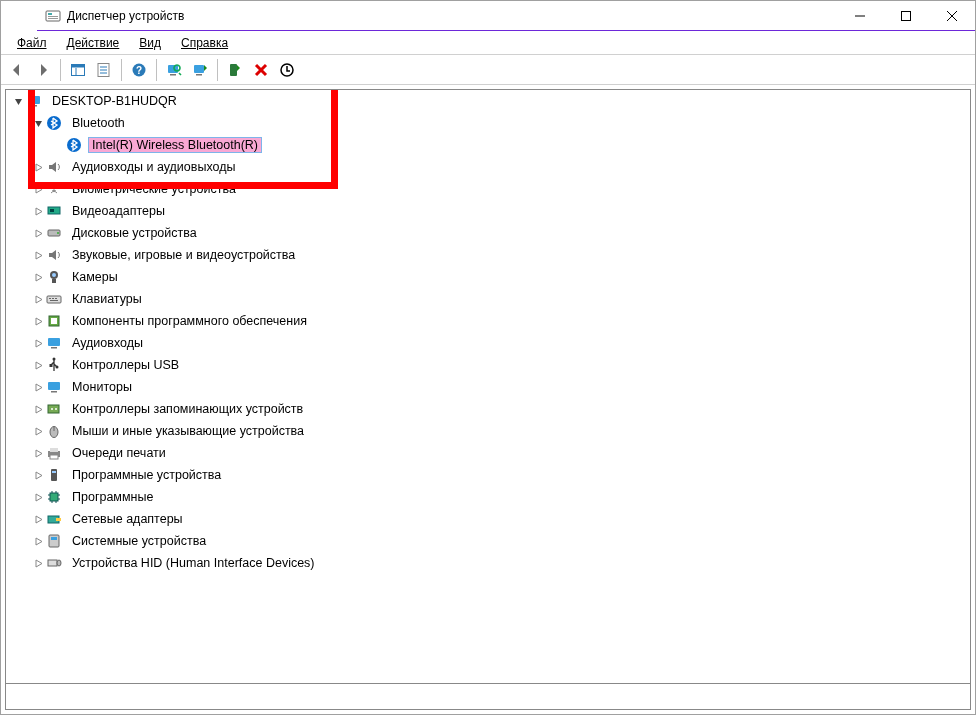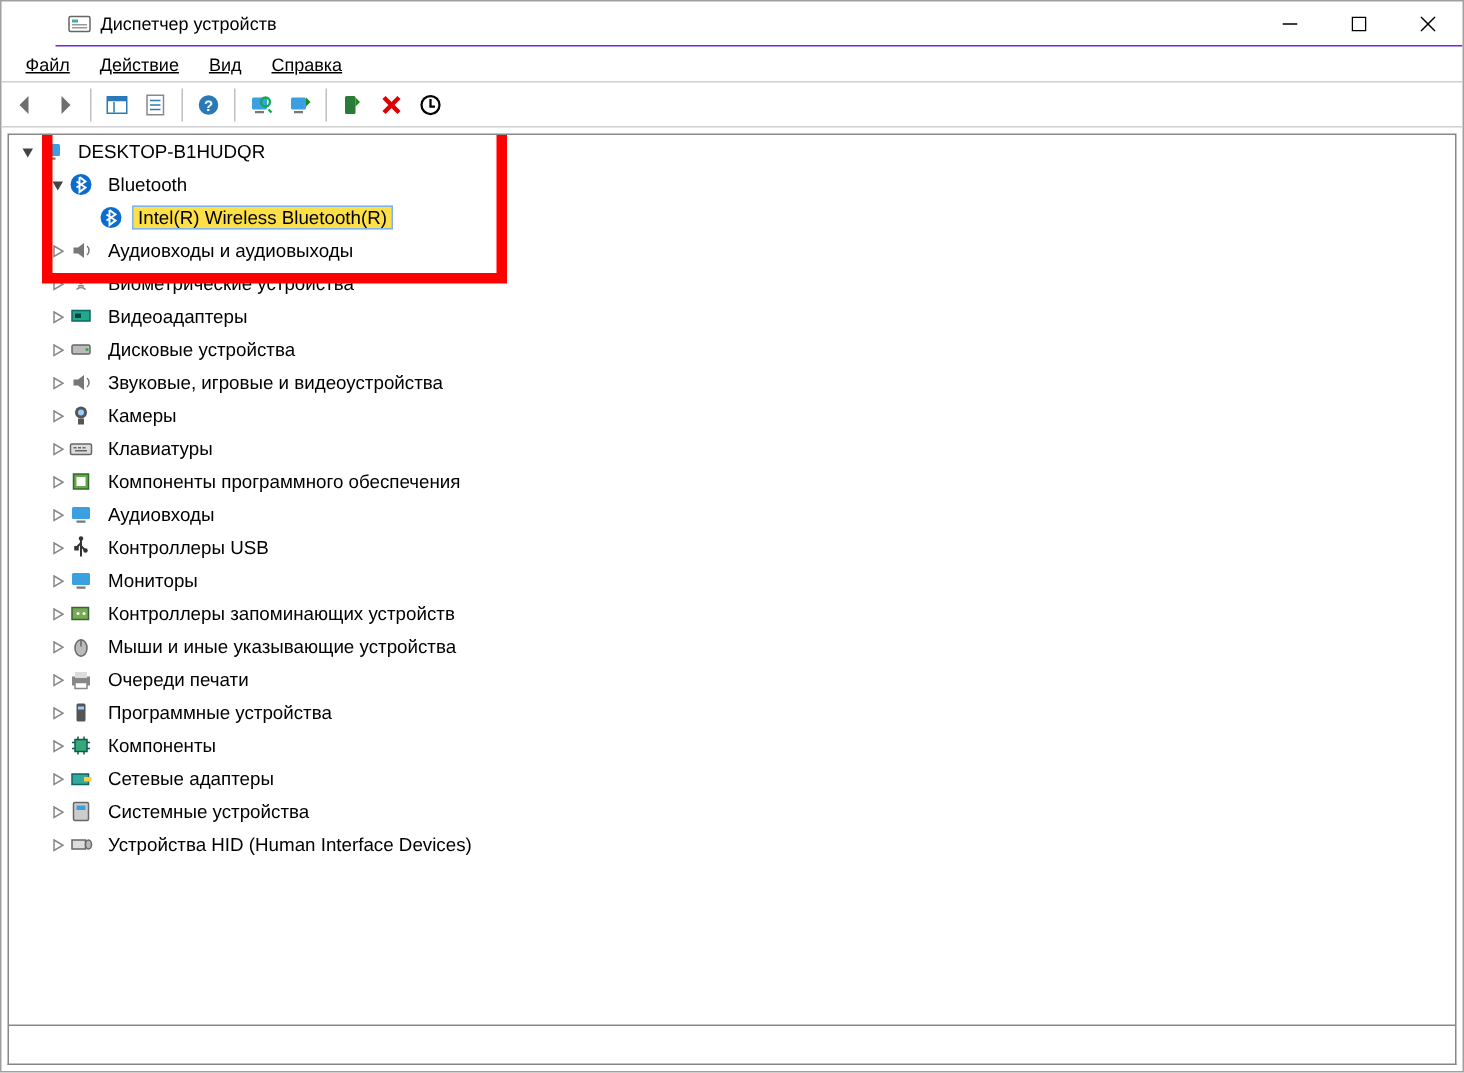--- a/index.html
+++ b/index.html
@@ -78,21 +78,21 @@
     width:16px; height:16px;
     display:flex; align-items:center; justify-content:center;
     color:#666; cursor:default;
   }
   .twisty svg { width:9px; height:9px; }
   .twisty.blank { visibility:hidden; }
   .dev-icon {
     width:16px; height:16px; margin-right:6px; display:flex; align-items:center; justify-content:center;
   }
   .label { padding:1px 4px; }
-  .label.selected { background:#fde047; border:1px solid #7eb4ea; padding:0 3px; }
+  .label.selected { background:#f9a8d4; border:1px solid #7eb4ea; padding:0 3px; }
   .indent-1 { padding-left:0; }
   .indent-2 { padding-left:20px; }
   .indent-3 { padding-left:40px; }
   
   .highlight-box {
     position:absolute;
     border:7px solid #ff0000;
     pointer-events:none;
     z-index:10;
   }
@@ -498,21 +498,21 @@
               <line x1="2" y1="6" x2="4" y2="6" stroke="#155"></line>
               <line x1="2" y1="10" x2="4" y2="10" stroke="#155"></line>
               <line x1="12" y1="6" x2="14" y2="6" stroke="#155"></line>
               <line x1="12" y1="10" x2="14" y2="10" stroke="#155"></line>
               <line x1="6" y1="2" x2="6" y2="4" stroke="#155"></line>
               <line x1="10" y1="2" x2="10" y2="4" stroke="#155"></line>
               <line x1="6" y1="12" x2="6" y2="14" stroke="#155"></line>
               <line x1="10" y1="12" x2="10" y2="14" stroke="#155"></line>
             </svg>
           </span>
-        <span class="label">Компоненты</span>
+        <span class="label">Программные</span>
       </div>
 
       <div class="row indent-2">
         <span class="twisty">
             <svg viewBox="0 0 9 9">
               <path d="M2 1 L8 4.5 L2 8 Z" fill="none" stroke="#888"></path>
             </svg>
           </span>
         <span class="dev-icon">
             <svg viewBox="0 0 16 16">

